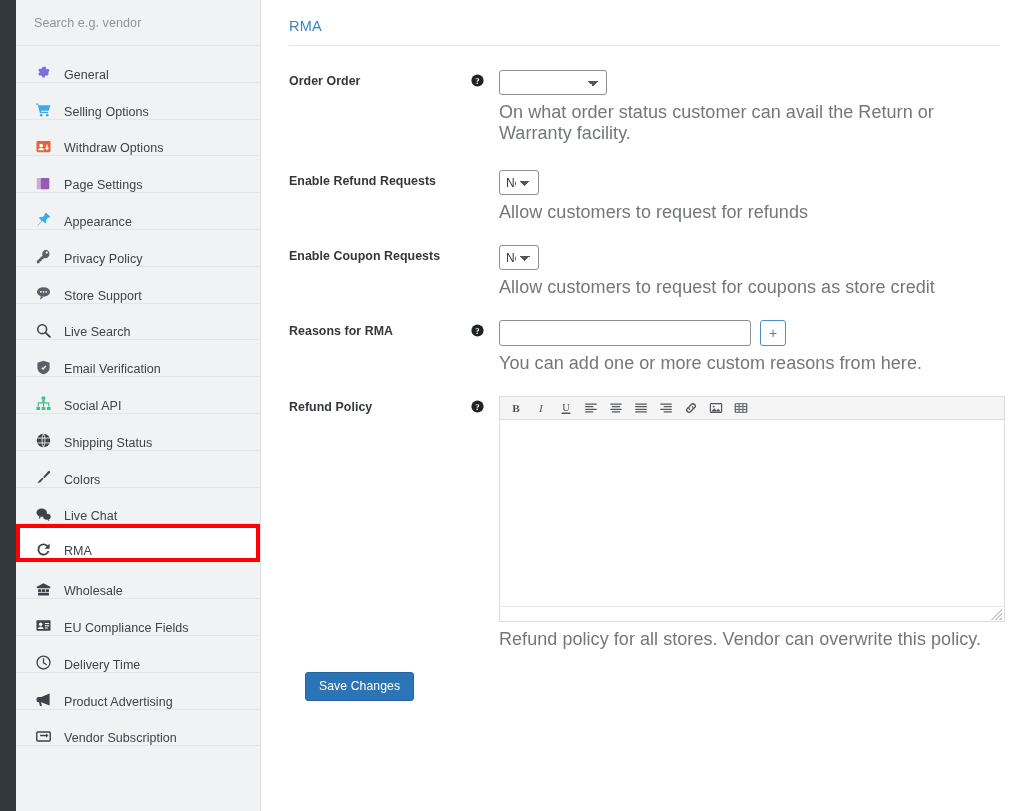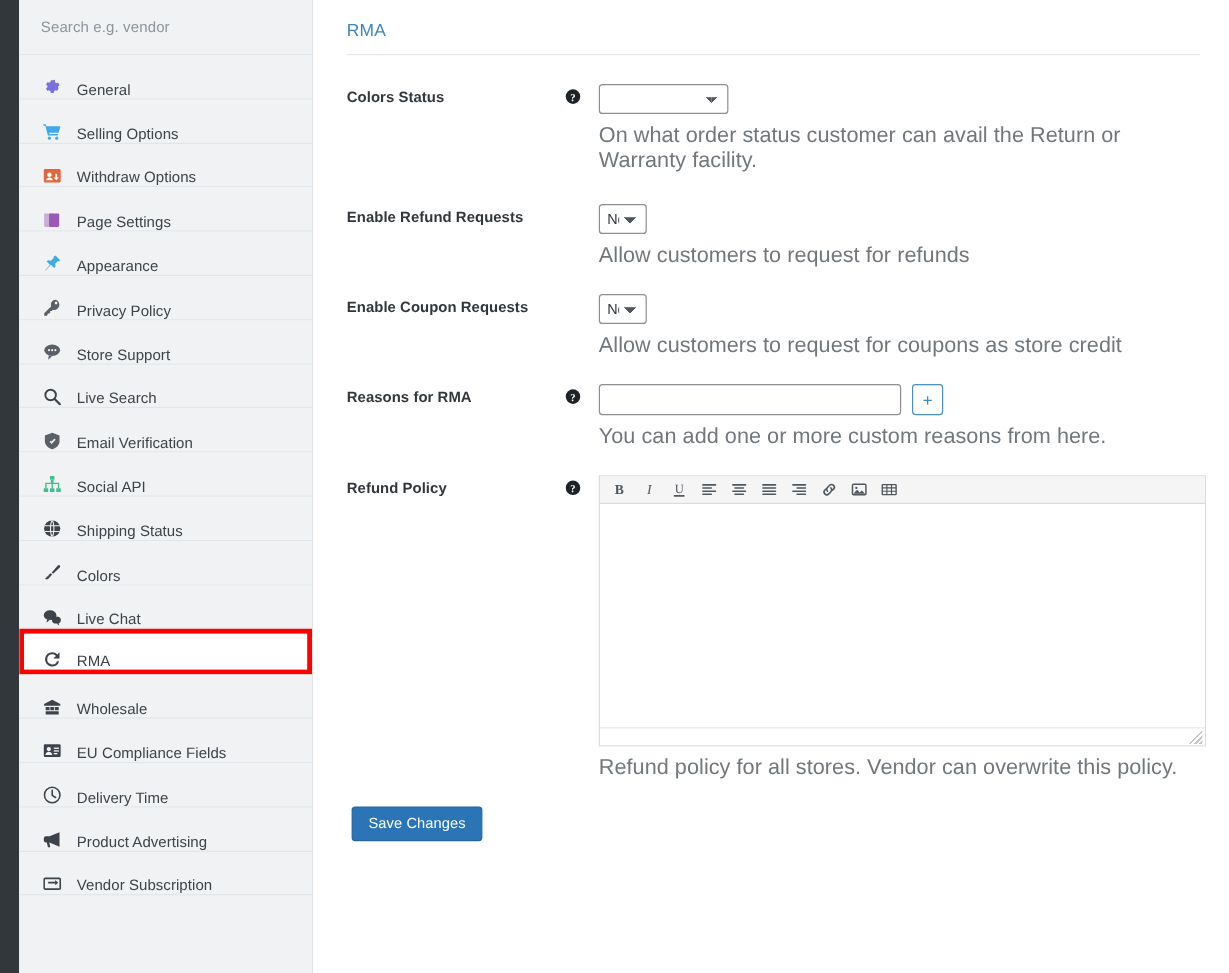--- a/index.html
+++ b/index.html
@@ -224,21 +224,21 @@
     right: 2px; bottom: 1px;
     width: 11px; height: 11px;
     background:
       linear-gradient(135deg, transparent 0 48%, #c9c9c9 48% 56%, transparent 56% 100%),
       linear-gradient(135deg, transparent 0 68%, #c9c9c9 68% 76%, transparent 76% 100%),
       linear-gradient(135deg, transparent 0 86%, #c9c9c9 86% 96%, transparent 96% 100%);
   }
 
   .save-btn {
     margin-top: 22px;
-    margin-left: 4px;
+    margin-left: 16px;
     background: #2b75b6;
     border: 1px solid #2565a0;
     border-radius: 3px;
     color: #ffffff;
     font-family: "Liberation Sans", sans-serif;
     font-size: 12.2px;
     padding: 6px 13px 7px;
     cursor: pointer;
     letter-spacing: .1px;
   }
@@ -446,21 +446,21 @@
         </div>
       </div>
   </div>
 
   <div class="main">
 
     <h1 class="page-title">RMA</h1>
     <div class="title-rule"></div>
 
     <div class="field-row">
-      <div class="field-label">Colors Status</div>
+      <div class="field-label">Order Order</div>
       <div class="help-col">
         <svg class="help-icon" viewBox="0 0 16 16">
           <circle cx="8" cy="8" r="7.5" fill="#1d2327"></circle>
           <text x="8" y="12" text-anchor="middle" font-size="11" font-weight="bold" fill="#ffffff" font-family="Liberation Serif, serif">?</text>
         </svg>
       </div>
       <div class="field-control">
         <select class="sel wide" id="sel-order-status"><option value=""></option></select>
         <div class="desc">On what order status customer can avail the Return or Warranty facility.</div>
       </div>

